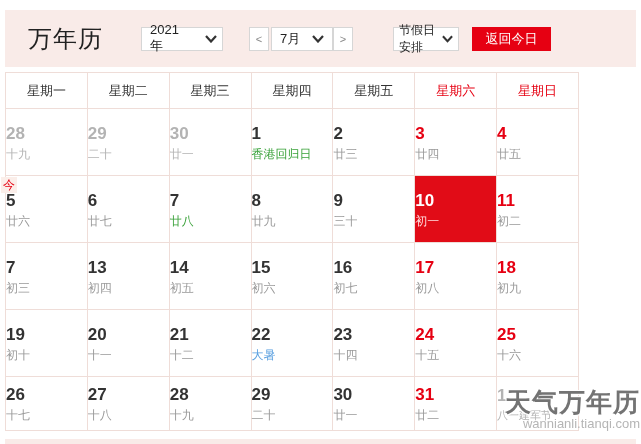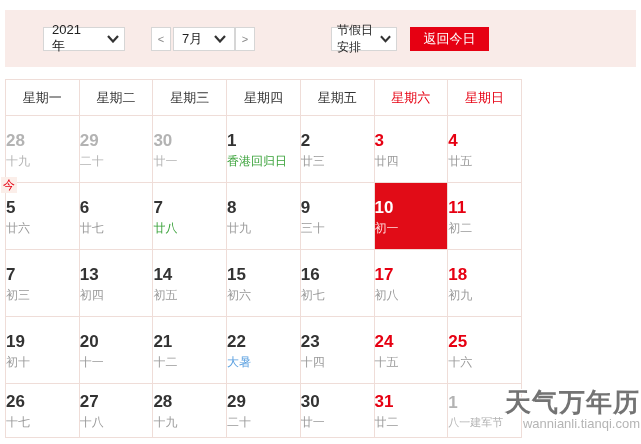--- a/index.html
+++ b/index.html
@@ -13,36 +13,36 @@
     background:#f9ebe8;height:57px;display:flex;align-items:center;
   }
   .title{font-size:24px;color:#222;margin-left:23px;letter-spacing:1px;}
   .selectbox{
     background:#fff;border:1px solid #d6d6d6;height:24px;box-sizing:border-box;
     display:flex;align-items:center;justify-content:space-between;
     font-size:13px;color:#222;padding:0 8px;cursor:pointer;
   }
   .yearsel{width:82px;margin-left:38px;gap:22px;}
   .monthsel{width:62px;margin-left:2px;margin-right:0;font-size:13px;}
-  .holsel{width:66px;margin-left:76px;font-size:12px;padding:0 5px;}
+  .holsel{width:66px;margin-left:40px;font-size:12px;padding:0 5px;}
   .navbtn{
     background:#fff;border:1px solid #d6d6d6;height:24px;width:20px;box-sizing:border-box;
     font-size:11px;color:#888;display:flex;align-items:center;justify-content:center;cursor:pointer;
     padding:0;
   }
   .navgroup{display:flex;align-items:center;margin-left:26px;}
   .todaybtn{
     margin-left:13px;background:#e60012;color:#fff;border:none;height:24px;
     width:79px;font-size:13px;cursor:pointer;display:flex;align-items:center;justify-content:center;
     font-family:inherit;
   }
   .chev{flex:0 0 auto;margin-left:4px;}
   
   table.cal{
-    margin-top:12px;border-collapse:collapse;table-layout:fixed;width:517px;
+    margin-top:5px;border-collapse:collapse;table-layout:fixed;width:574px;
   }
   table.cal th,table.cal td{border:1px solid #efddd8;}
   th.wk{
     height:33px;font-size:13px;font-weight:normal;color:#333;background:#fff;
   }
   th.wk.red{color:#e60012;}
   td.cell{
     height:66px;text-align:left;vertical-align:middle;background:#fff;cursor:pointer;padding:0;
   }
   tr.last-row td.cell{height:53px;}
@@ -74,20 +74,21 @@
     text-shadow:-1px -1px 0 #fff,1px -1px 0 #fff,-1px 1px 0 #fff,1px 1px 0 #fff;
   }
   .wm-url{font-size:13px;color:#b5b5b5;margin-top:2px;line-height:1;}
 </style>
 </head>
 <body>
 
 <div class="page">
 
   <div class="topbar">
+    <div class="title">万年历</div>
 
     <div class="selectbox yearsel">
       <span>2021年</span>
       <span class="chev">
         <svg width="12" height="8" viewBox="0 0 12 8">
             <polyline points="1,1 6,6.5 11,1" fill="none" stroke="#333" stroke-width="2.2"></polyline>
           </svg>
       </span>
     </div>
 

